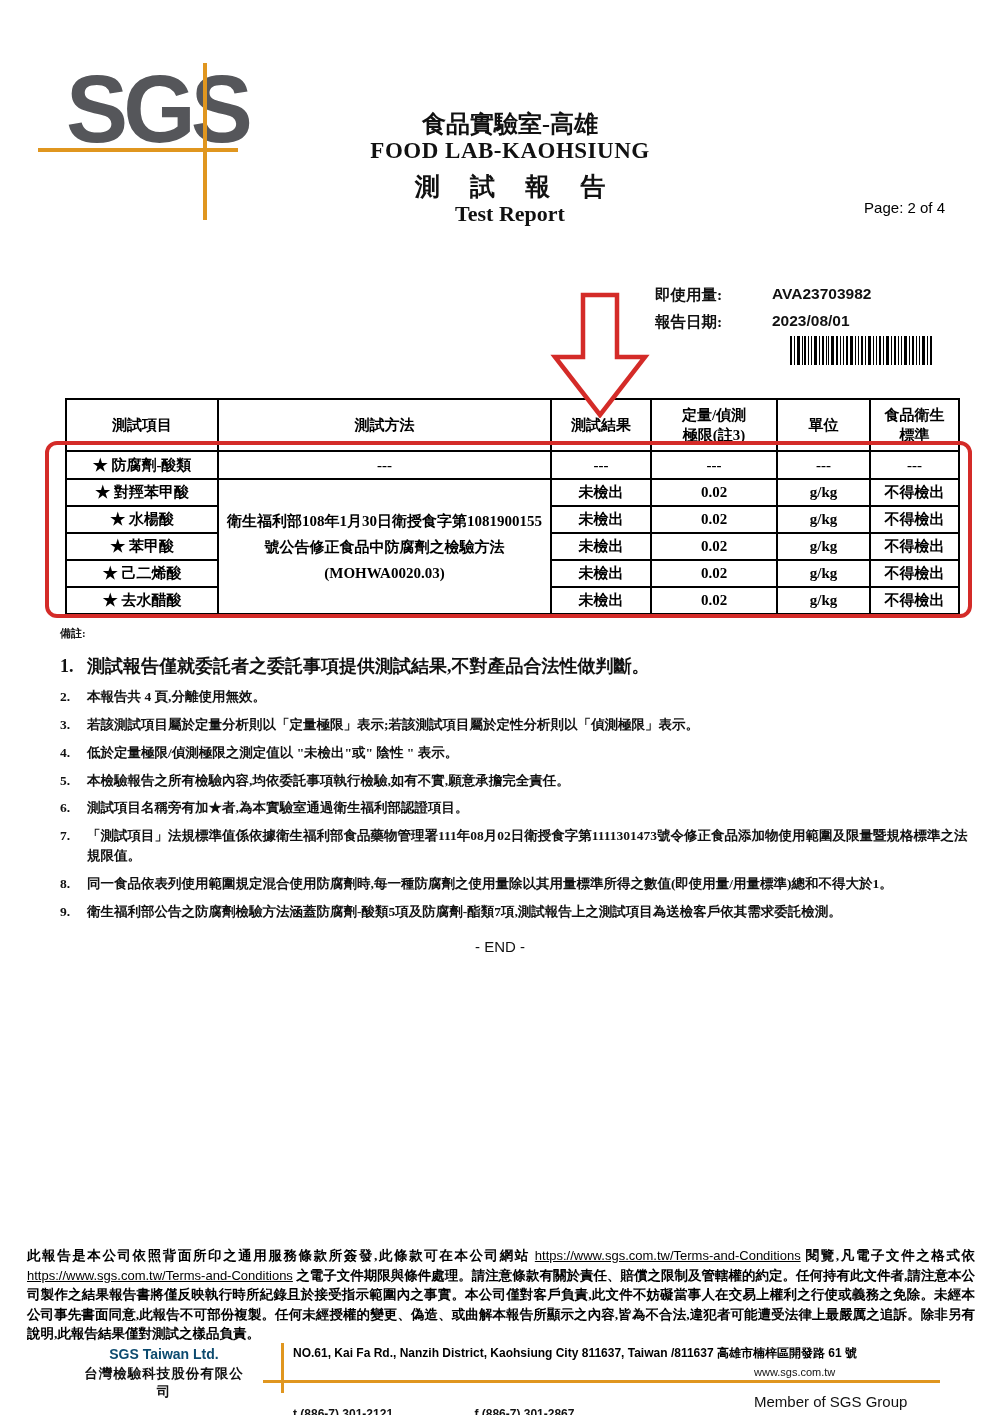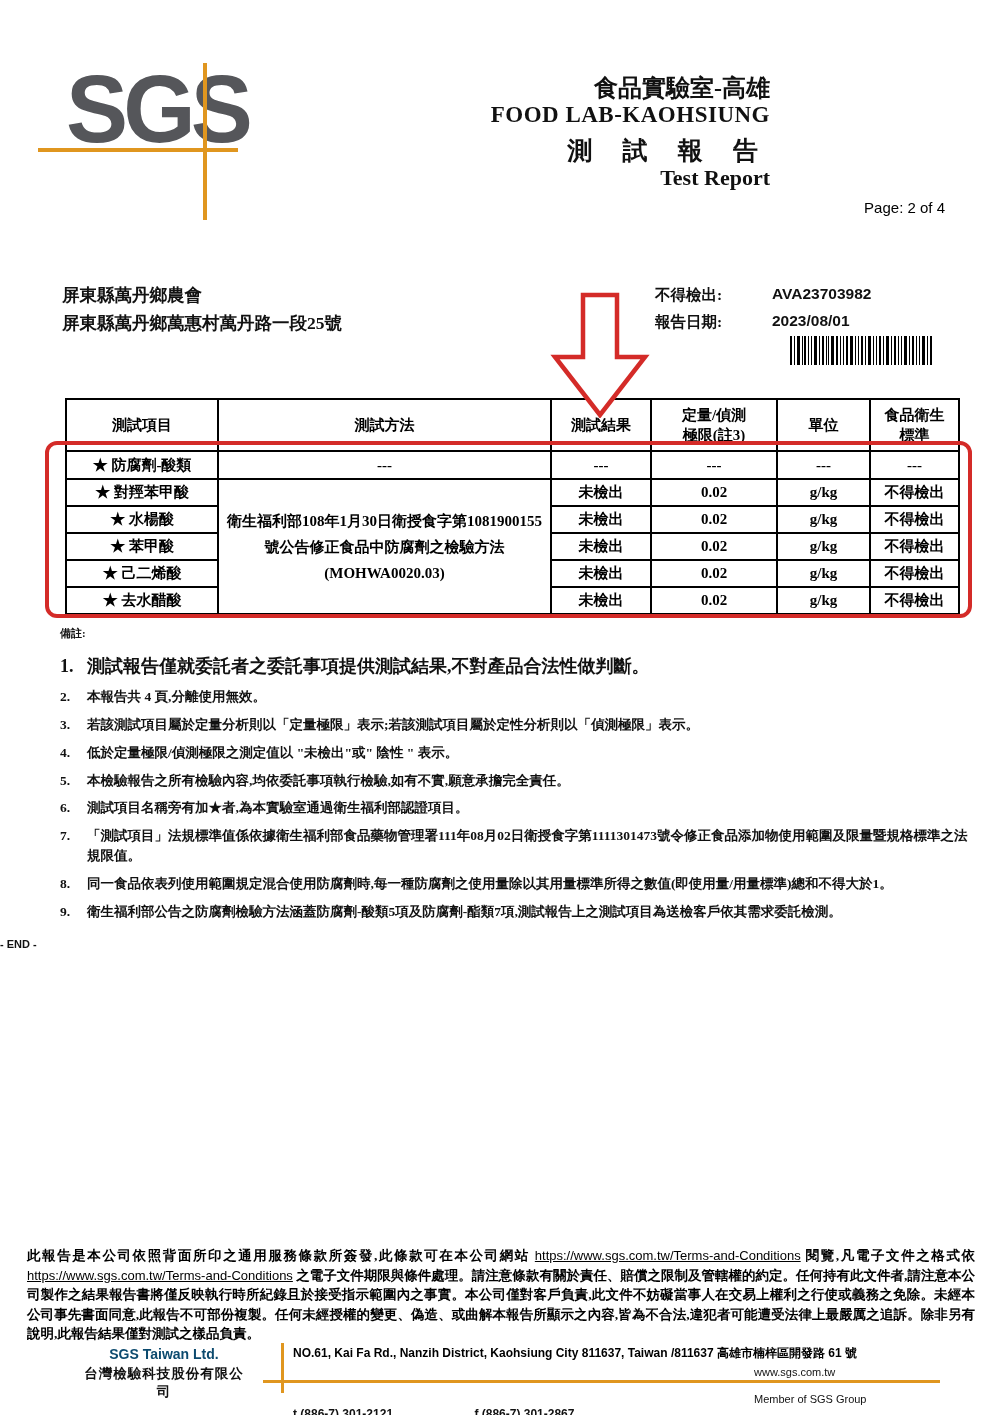--- a/index.html
+++ b/index.html
@@ -7,21 +7,21 @@
   body { font-family:"Liberation Serif","DejaVu Serif",serif; color:#111; }
   .page { position:relative; width:1000px; height:1415px; background:#fff; overflow:hidden; }
 
   
   .logo-text { position:absolute; left:66px; top:66px; font-family:"Liberation Sans","DejaVu Sans",sans-serif;
     font-weight:bold; font-size:96px; line-height:86px; color:#55565a; letter-spacing:-5px; transform:scaleX(.97); transform-origin:left; }
   .logo-hline { position:absolute; left:38px; top:148px; width:200px; height:4px; background:#e0961f; }
   .logo-vline { position:absolute; left:203px; top:63px; width:4px; height:157px; background:#e0961f; }
 
   
-  .hdr { position:absolute; left:250px; width:520px; text-align:right; font-weight:bold; }
+  .hdr { position:absolute; left:250px; width:520px; text-align:center; font-weight:bold;margin-top:36px; }
   .hdr-zh1 { top:72px; font-size:24px; }
   .hdr-en1 { top:102px; font-size:23px; letter-spacing:.5px; }
   .hdr-zh2 { top:134px; font-size:25px; letter-spacing:12px; text-indent:12px; }
   .hdr-en2 { top:165px; font-size:22px; }
   .page-num { position:absolute; right:55px; top:199px; font-family:"Liberation Sans","DejaVu Sans",sans-serif;
     font-size:15px; color:#000; }
 
   
   .client { position:absolute; left:62px; top:281px; font-size:17.5px; font-weight:bold; line-height:28px; }
   .rinfo-label { position:absolute; left:655px; font-size:15.5px; font-weight:bold; }
@@ -43,63 +43,59 @@
   td.cell-item { text-align:left; padding-left:7px; }
   td.cell-method { text-align:left; vertical-align:top; padding:2px 6px; line-height:26px; }
 
   
   .notes { position:absolute; left:60px; top:626px; width:912px; font-weight:bold; }
   .notes-label { font-size:11px; margin-bottom:13px; }
   .note { display:flex; font-size:13.5px; line-height:1.5; margin-bottom:7.5px; }
   .note .n { width:27px; flex:0 0 27px; }
   .note .t { flex:1; }
   .note-large { font-size:18px; line-height:1.35; margin-bottom:9px; }
-  .end-marker { position:absolute; left:0; top:938px; width:100%; text-align:left;
-    font-size:11px; font-weight:bold; font-family:"Liberation Sans","DejaVu Sans",sans-serif; }
+  .end-marker { position:absolute; left:0; top:938px; width:100%; text-align:center;
+    font-size:15px; font-weight:normal; font-family:"Liberation Sans","DejaVu Sans",sans-serif; }
 
   
   .terms { position:absolute; left:27px; top:1246px; width:948px; font-size:13.5px;
     line-height:19.5px; text-align:justify; font-weight:bold; color:#000; }
   .terms .url { text-decoration:underline; cursor:pointer; font-family:"Liberation Sans","DejaVu Sans",sans-serif; font-weight:normal; font-size:13px; }
 
   
   .f-brand { position:absolute; left:78px; top:1346px; width:172px; text-align:center; }
   .f-brand-en { font-family:"Liberation Sans","DejaVu Sans",sans-serif; font-weight:bold; font-size:14px; color:#0c4a6e; }
   .f-brand-zh { font-size:13.5px; font-weight:bold; margin-top:3px; letter-spacing:1px; }
   .f-vline { position:absolute; left:281px; top:1343px; width:3px; height:50px; background:#e0961f; }
   .f-hline { position:absolute; left:263px; top:1380px; width:677px; height:3px; background:#e0961f; }
   .f-addr { position:absolute; left:293px; top:1345px; font-family:"Liberation Sans","DejaVu Sans",sans-serif;
     font-size:12px; font-weight:bold; color:#000; }
   .f-phones { position:absolute; left:293px; top:1363px; font-family:"Liberation Sans","DejaVu Sans",sans-serif;
     font-size:12px; font-weight:bold;margin-top:44px; }
   .f-phones .fax { margin-left:78px; }
   .f-web { position:absolute; left:754px; top:1366px; font-family:"Liberation Sans","DejaVu Sans",sans-serif; font-size:11px; }
-  .f-member { position:absolute; left:754px; top:1393px; font-family:"Liberation Sans","DejaVu Sans",sans-serif; font-size:11px; }
+  .f-member { position:absolute; left:754px; top:1393px; font-family:"Liberation Sans","DejaVu Sans",sans-serif; font-size:15px; }
 </style>
 </head>
 <body>
 
 <div class="page">
 
   <div class="logo-text">SGS</div>
   <div class="logo-hline"></div>
   <div class="logo-vline"></div>
 
   <div class="hdr hdr-zh1">食品實驗室-高雄</div>
   <div class="hdr hdr-zh2">測 試 報 告</div>
   <div class="hdr hdr-en1">FOOD LAB-KAOHSIUNG</div>
   <div class="hdr hdr-en2">Test Report</div>
   <div class="page-num">Page: 2 of 4</div>
 
-  <div class="client">
-    <div>屏東縣萬丹鄉農會</div>
-    <div>屏東縣萬丹鄉萬惠村萬丹路一段25號</div>
-  </div>
-
-  <div class="rinfo-label ri-row1">不得檢出:</div>
+
+  <div class="rinfo-label ri-row1">即使用量:</div>
   <div class="rinfo-val ri-row1">AVA23703982</div>
   <div class="rinfo-label ri-row2">報告日期:</div>
   <div class="rinfo-val ri-row2">2023/08/01</div>
 
   <svg class="barcode" viewBox="0 0 142 29" preserveAspectRatio="none">
     <g fill="#000">
       <rect x="0" width="2" height="29"></rect>
         <rect x="4" width="1" height="29"></rect>
         <rect x="7" width="3" height="29"></rect>
       <rect x="12" width="1" height="29"></rect>

